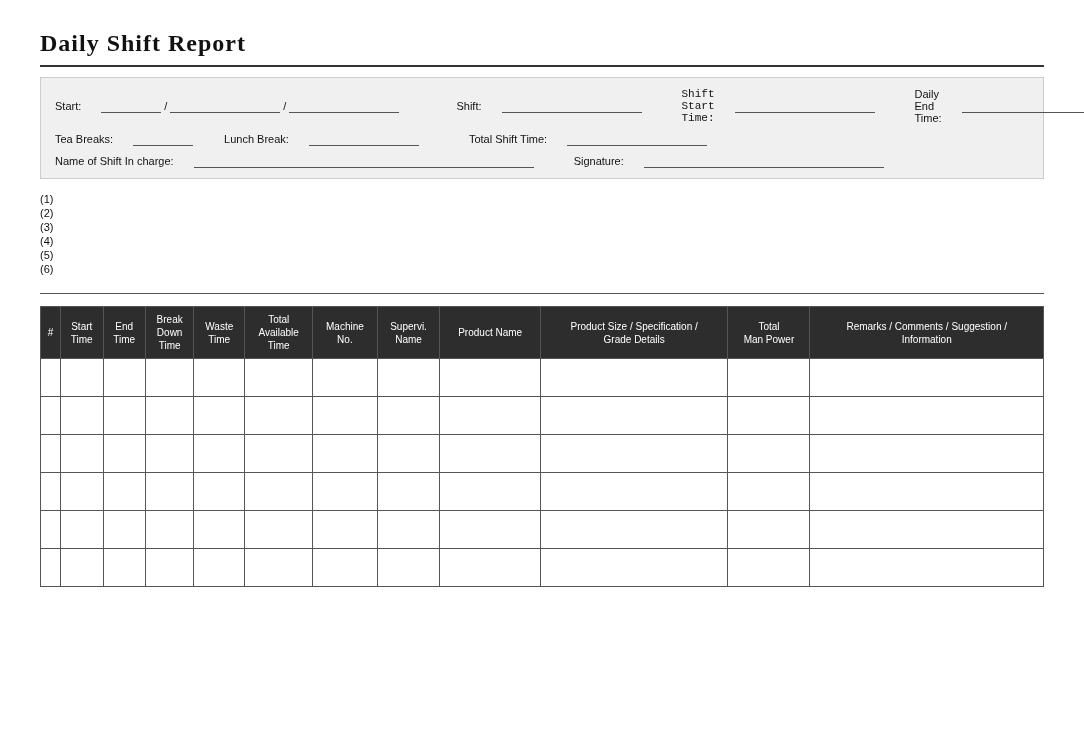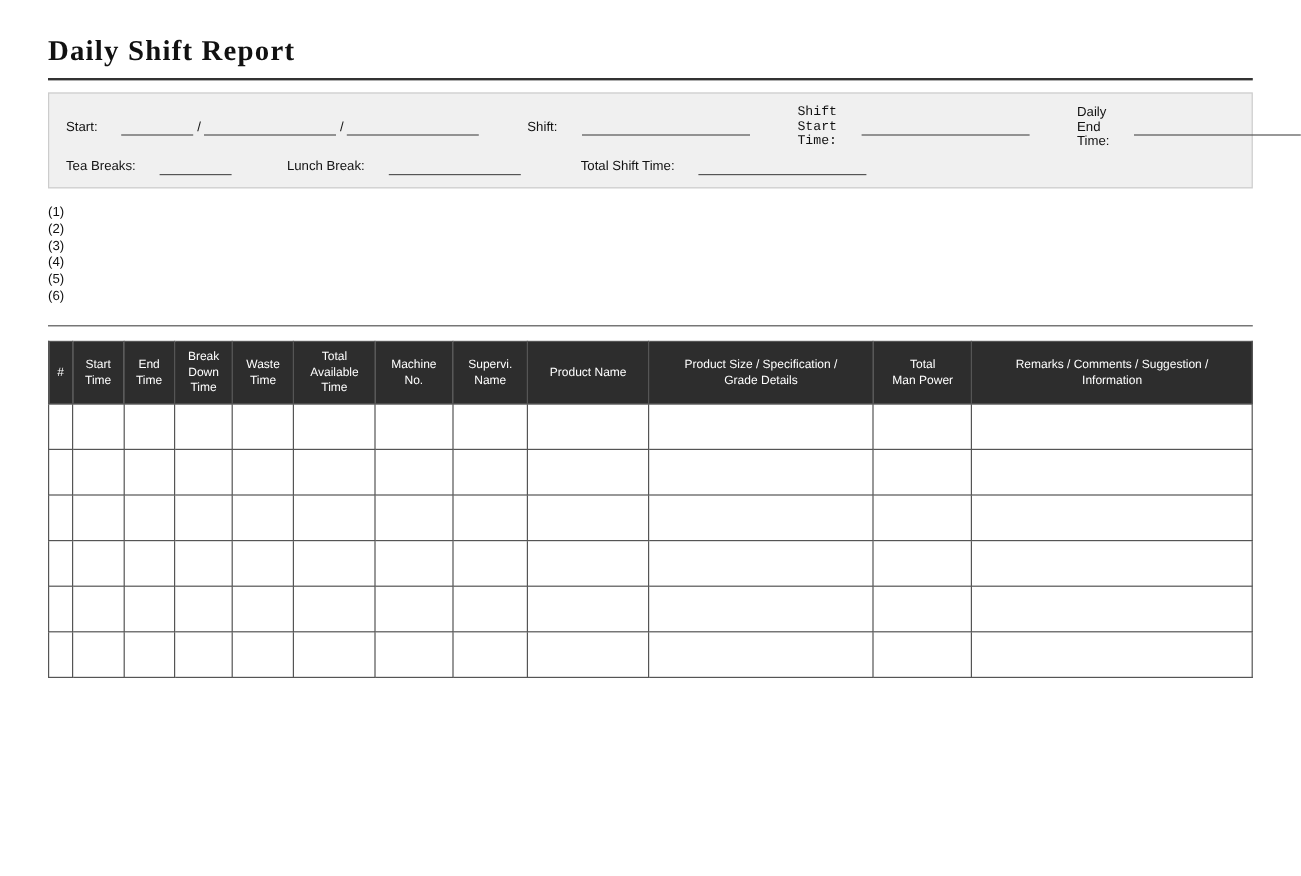--- a/index.html
+++ b/index.html
@@ -105,37 +105,43 @@
 
   <div class="header-row">
     <span>Start:</span>
     <div class="date-group">
       <span class="field-line field-line-short"></span>
       <span>/</span>
       <span class="field-line field-line-medium"></span>
       <span>/</span>
       <span class="field-line field-line-medium"></span>
     </div>
-    <span style="margin-left:20px;">Shift:</span>
+    <span style="margin-left:37px;">Shift:</span>
     <span class="field-line field-line-long"></span>
     <span style="margin-left:20px;font-family:Liberation Mono, monospace;">Shift Start Time:</span>
     <span class="field-line field-line-long"></span>
     <span style="margin-left:20px;">Daily End Time:</span>
     <span class="field-line field-line-long"></span>
   </div>
 
   <div class="header-row">
     <span>Tea Breaks:</span>
     <span class="field-line field-line-short"></span>
-    <span style="margin-left:26px;">Lunch Break:</span>
+    <span style="margin-left:11px;">Lunch Break:</span>
     <span class="field-line field-line-medium"></span>
     <span style="margin-left:30px;">Total Shift Time:</span>
     <span class="field-line field-line-long"></span>
   </div>
 
+  <div class="header-row">
+    <span>Name of Shift In charge:</span>
+    <span class="field-line" style="min-width:340px;"></span>
+    <span style="margin-left:20px;">Signature:</span>
+    <span class="field-line" style="min-width:240px;"></span>
+  </div>
 </div>
 
 <div class="supervisors-section">
   <div class="supervisors-list">
     <div class="supervisor-item">(1)</div>
     <div class="supervisor-item">(2)</div>
     <div class="supervisor-item">(3)</div>
     <div class="supervisor-item">(4)</div>
     <div class="supervisor-item">(5)</div>
     <div class="supervisor-item">(6)</div>

